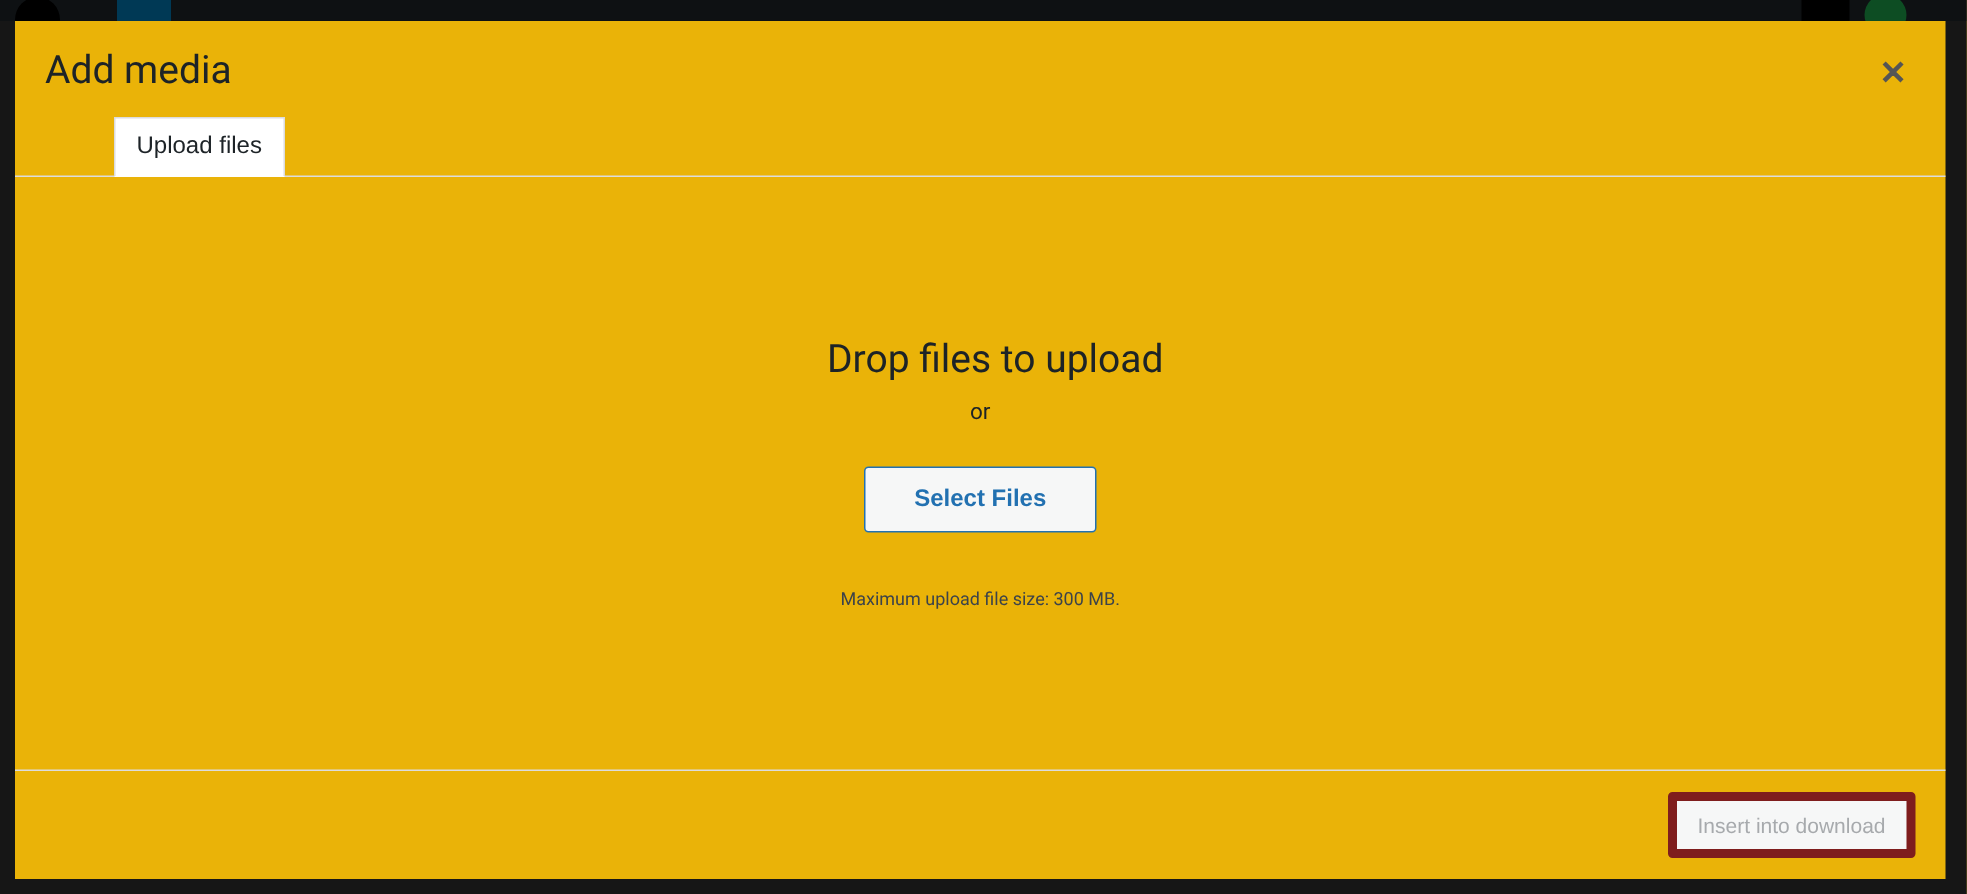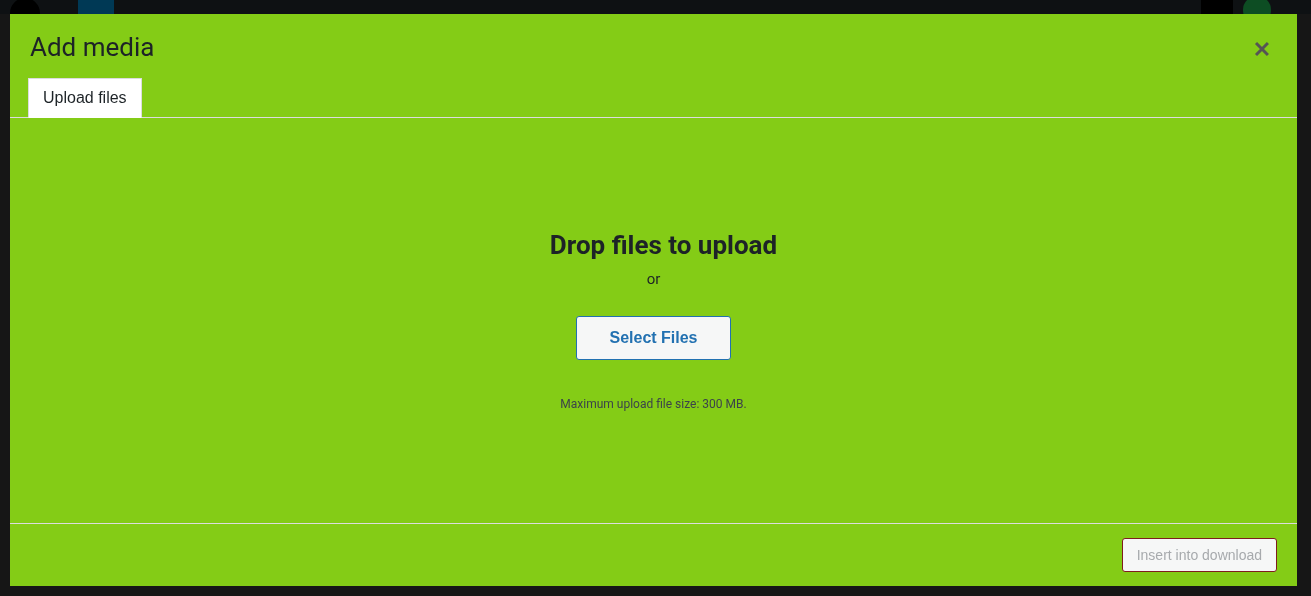--- a/index.html
+++ b/index.html
@@ -72,21 +72,21 @@
       width: 100%;
       height: 100%;
       background: rgba(0,0,0,0.5);
     }
     .modal {
       position: absolute;
       top: 14px;
       left: 10px;
       right: 14px;
       bottom: 10px;
-      background: #84cc16;
+      background: #eab308;
       display: flex;
       flex-direction: column;
     }
     .modal-header {
       padding: 18px 20px 12px 20px;
       position: relative;
     }
     .modal-title {
       font-size: 26px;
       font-weight: 400;
@@ -115,37 +115,38 @@
     }
     .tab {
       padding: 10px 14px;
       font-size: 16px;
       color: #1d2327;
       cursor: pointer;
       border: 1px solid transparent;
       position: relative;
       bottom: -1px;
       background: transparent;
+      margin-left: 48px;
     }
     .tab.active {
       border: 1px solid #dcdcde;
       border-bottom: 1px solid #fff;
       background: #fff;
     }
     .upload-area {
       flex: 1;
       display: flex;
       flex-direction: column;
       align-items: center;
       justify-content: center;
       padding: 20px;
     }
     .drop-text {
       font-size: 26px;
-      font-weight: 700;
+      font-weight: 400;
       color: #1d2327;
       margin-bottom: 10px;
       margin-left: 20px;
     }
     .or-text {
       font-size: 15px;
       color: #1d2327;
       margin-bottom: 28px;
     }
     .select-files-btn {
@@ -167,21 +168,21 @@
       border-top: 1px solid #dcdcde;
       padding: 14px 20px;
       display: flex;
       justify-content: flex-end;
     }
     .insert-btn {
       padding: 8px 14px;
       font-size: 14px;
       color: #a7aaad;
       background: #f6f7f7;
-      border: 1px solid #7f1d1d;
+      border: 6px solid #7f1d1d;
       border-radius: 3px;
       cursor: default;
     }
   </style>
 </head>
 <body>
 
 <div class="backdrop">
   <div class="backdrop-toolbar">
     <div class="backdrop-wp-logo"></div>

